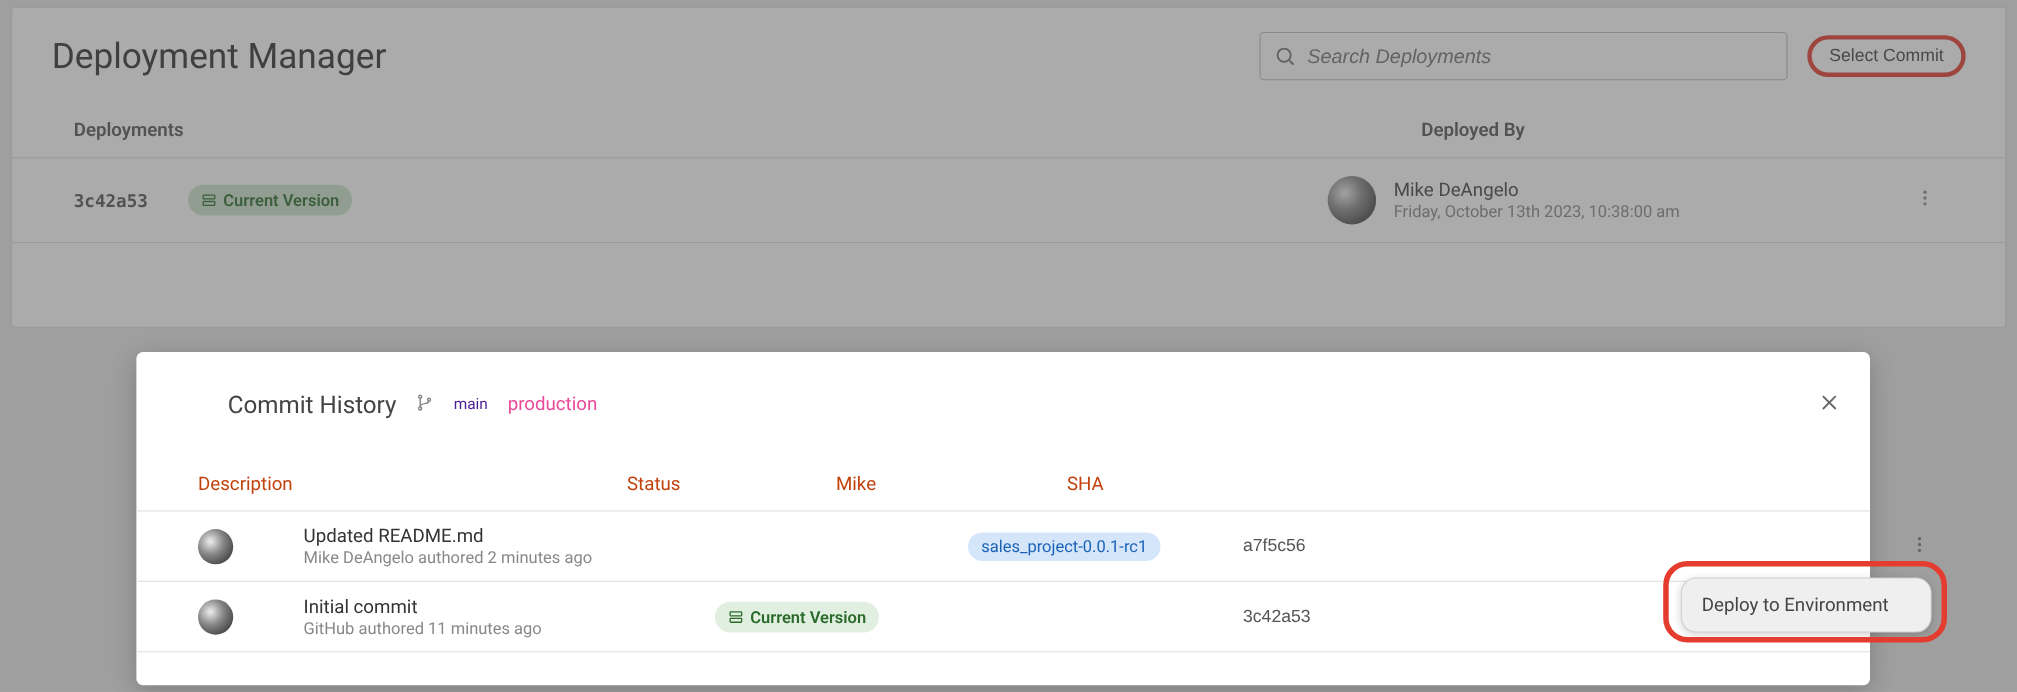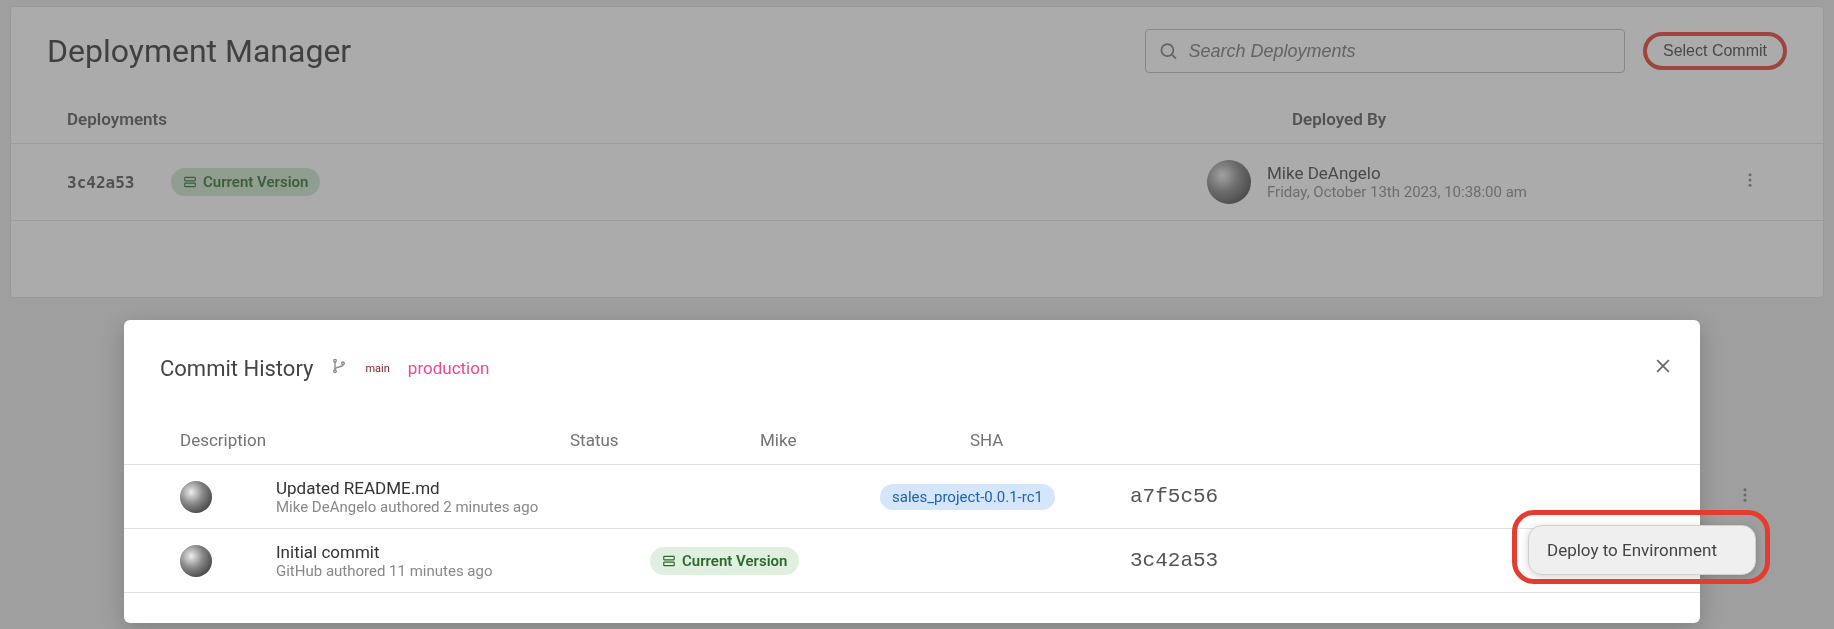--- a/index.html
+++ b/index.html
@@ -142,33 +142,34 @@
     background: #fff;
     border-radius: 6px;
     box-shadow: 0 6px 24px rgba(0,0,0,0.2);
     padding: 30px 0 30px 0;
   }
   .modal-header {
     display: flex;
     align-items: center;
     padding: 0 21px 0 36px;
     gap: 18px;
+    margin-left: 47px;
   }
   .modal-title { font-size: 22px; color: #444; }
   .branch-icon { color: #888; }
-  .branch-main { font-size: 11px; color: #7f1d1d; }
+  .branch-main { font-size: 14px; color: #4c1d95; }
   .branch-prod { font-size: 17px; color: #ec4899; }
   .close-x { margin-left: auto; color: #666; cursor: pointer; padding: 6px; }
 
   .modal-thead {
     display: flex;
     padding: 44px 36px 14px 56px;
     border-bottom: 1px solid #e0e0e0;
     font-size: 17px;
-    color: #737373;
+    color: #c2410c;
   }
   .mcol-desc { flex: 0 0 390px; }
   .mcol-status { flex: 0 0 190px; }
   .mcol-tags { flex: 0 0 210px; }
   .mcol-sha { flex: 0 0 560px; }
 
   .modal-row {
     display: flex;
     align-items: center;
     padding: 10px 36px 10px 56px;
@@ -189,22 +190,22 @@
   .row-tags { flex: 0 0 210px; }
   .tag-pill {
     display: inline-block;
     background: #d5e6fb;
     color: #1a62b8;
     font-size: 15px;
     padding: 4px 12px;
     border-radius: 14px;
   }
   .row-sha {
-    font-family: Liberation Mono, monospace;
-    font-size: 21px;
+    font-family: Liberation Sans, sans-serif;
+    font-size: 16px;
     color: #555;
     flex: 0 0 560px;
   }
   .row-menu { margin-left: auto; color: #666; cursor: pointer; padding: 6px; }
 
   .badge-current-modal {
     display: inline-flex;
     align-items: center;
     background: #e0efdf;
     color: #2a6b2b;

